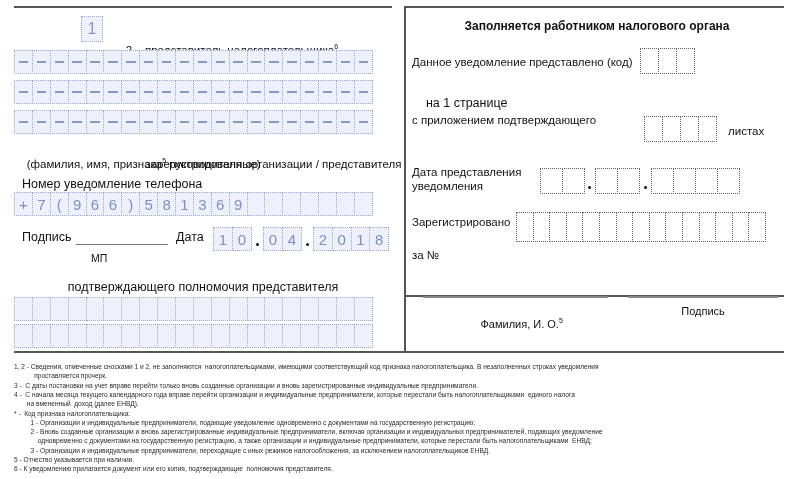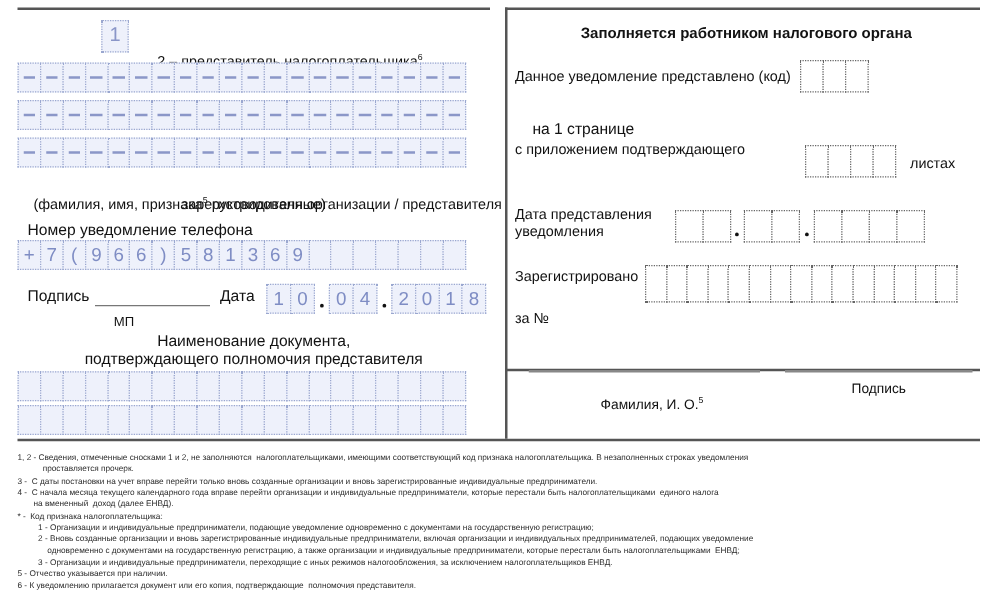--- a/index.html
+++ b/index.html
@@ -251,21 +251,20 @@
   <div class="dot" style="left:306px; top:243px;"></div>
   <div class="cells" style="left:313px; top:227px; width:79px; height:24px;">
       <div class="cell" style="flex: 0 0 25%;">2</div>
       <div class="cell" style="flex: 0 0 25%;">0</div>
       <div class="cell" style="flex: 0 0 25%;">1</div>
       <div class="cell" style="flex: 0 0 25%;">8</div>
     </div>
 
   <div class="t" style="left:91px; top:252px; font-size:10.5px;">МП</div>
 
-  <div class="t center" style="left:14px; top:267px; width:378px; font-size:12.5px;">Наименование документа,</div>
   <div class="t center" style="left:14px; top:281px; width:378px; font-size:12.5px;">подтверждающего полномочия представителя</div>
 
   <div class="cells" style="left:14px; top:297px; width:378px; height:24px;">
       <div class="cell" style="flex: 0 0 5%;"></div>
       <div class="cell" style="flex: 0 0 5%;"></div>
       <div class="cell" style="flex: 0 0 5%;"></div>
       <div class="cell" style="flex: 0 0 5%;"></div>
       <div class="cell" style="flex: 0 0 5%;"></div>
       <div class="cell" style="flex: 0 0 5%;"></div>
       <div class="cell" style="flex: 0 0 5%;"></div>

